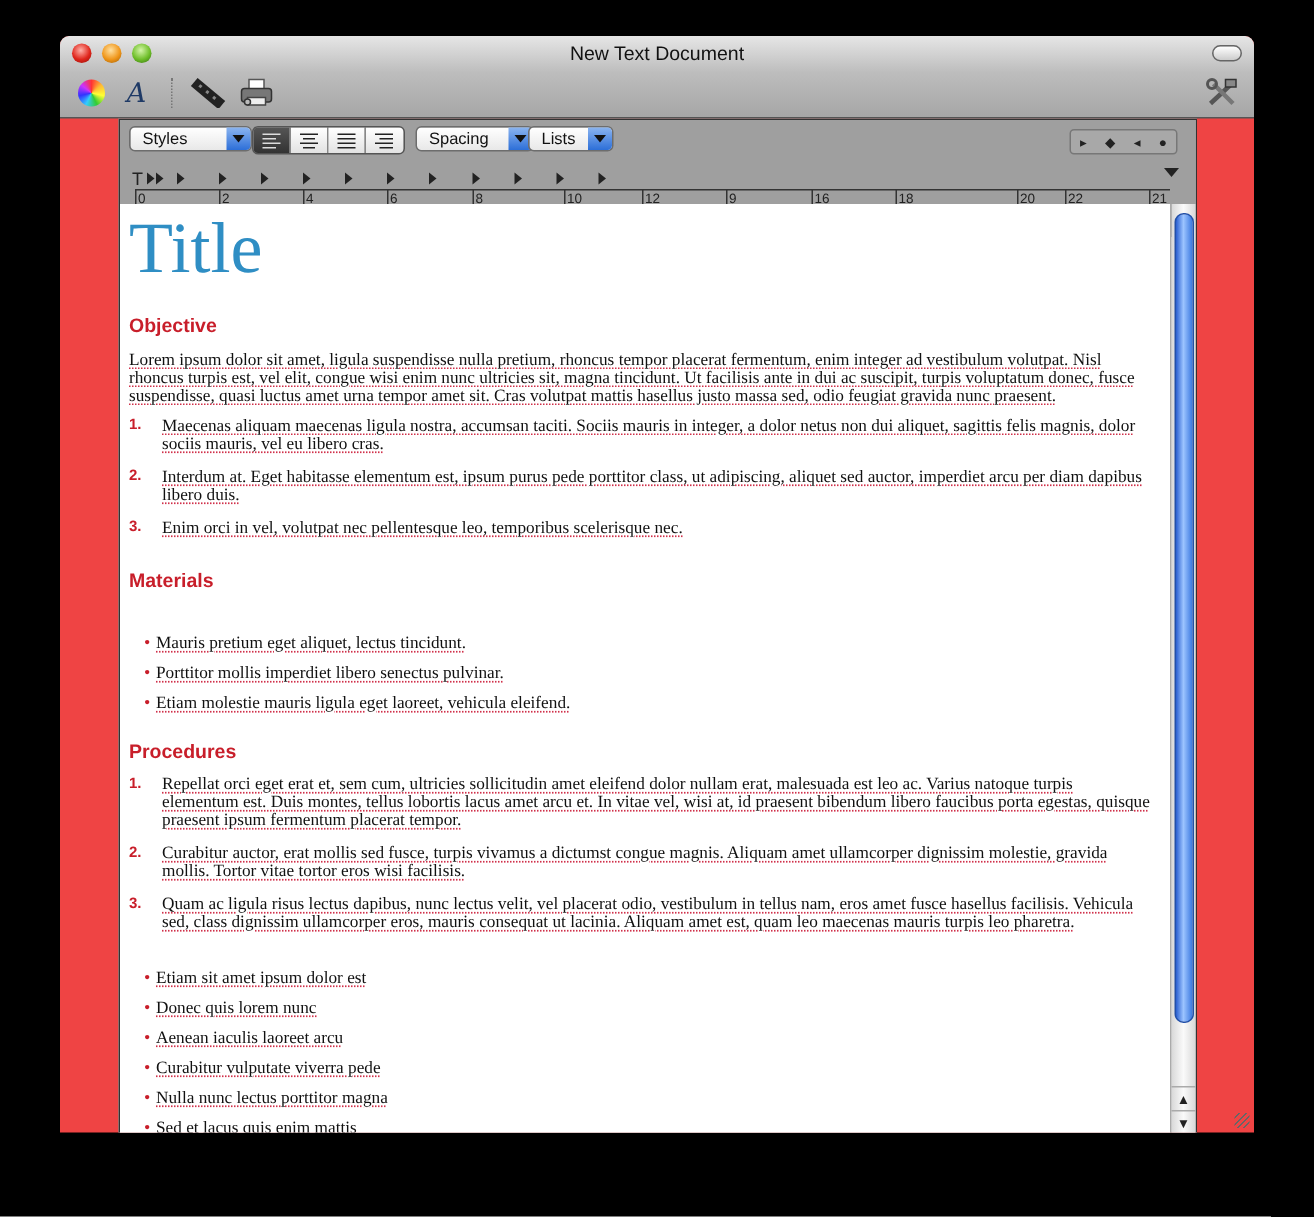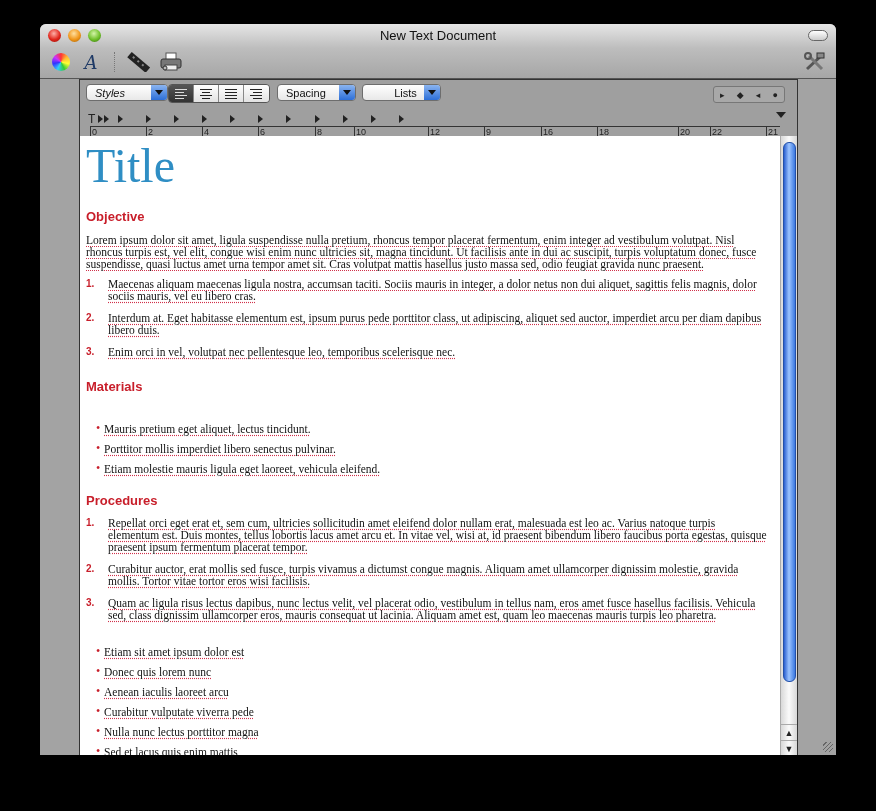--- a/index.html
+++ b/index.html
@@ -1,17 +1,17 @@
 <!DOCTYPE html>
 <html><head>
 <meta charset="utf-8">
 <style>
   html, body { margin:0; padding:0; }
   body { width:876px; height:811px; background:#000; position:relative; overflow:hidden; font-family:"Liberation Sans", sans-serif; }
-  .window { position:absolute; left:40px; top:24px; width:796px; height:731px; background:#a3a3a3; border-radius:6px 6px 0 0; overflow:hidden; }
+  .window { position:absolute; left:40px; top:24px; width:796px; height:731px; background:#ef4444; border-radius:6px 6px 0 0; overflow:hidden; }
   .titlebar { position:absolute; left:0; top:0; width:796px; height:54px; background:linear-gradient(#e6e6e6,#bdbdbd 45%,#a6a6a6); border-bottom:1px solid #555; }
   .traffic { position:absolute; top:5px; width:13px; height:13px; border-radius:50%; }
   .t-close { left:8px; background:radial-gradient(circle at 45% 35%,#ffb0a8,#e0261c 55%,#8c0c06); }
   .t-min { left:28px; background:radial-gradient(circle at 45% 35%,#ffe0a0,#f0961a 55%,#9a5a04); }
   .t-max { left:48px; background:radial-gradient(circle at 45% 35%,#d4f5a8,#6fbf2a 55%,#2f6b0c); }
   .win-title { position:absolute; left:0; right:0; top:4px; text-align:center; font-size:13px; color:#111; }
   .pill { position:absolute; right:8px; top:6px; width:18px; height:9px; border:1px solid #666; border-radius:6px; background:linear-gradient(#fff,#ccc); }
   .tb-icon { position:absolute; top:28px; height:20px; display:flex; align-items:center; justify-content:center; }
   .ic-colors { left:12px; width:18px; height:18px; border-radius:50%; background:conic-gradient(#f33,#fb3,#ff3,#3c3,#3cf,#33f,#c3f,#f33); top:29px; }
   .ic-fonts { left:42px; width:18px; font-family:"DejaVu Serif", serif; font-style:italic; font-size:18px; color:#1f3a66; }
@@ -91,21 +91,21 @@
           <line x1="3" y1="17" x2="17" y2="4" stroke="#555" stroke-width="3"></line>
           <line x1="5" y1="4" x2="18" y2="17" stroke="#777" stroke-width="3"></line>
           <rect x="13" y="1" width="7" height="5" fill="#888" stroke="#333"></rect>
           <circle cx="4" cy="4" r="3" fill="none" stroke="#555" stroke-width="2"></circle>
         </svg>
     </div>
   </div>
 
   <div class="doc-area">
     <div class="toolbar">
-      <div class="popup" style="left:6px;width:82px;font-style:italic;">
+      <div class="popup" style="left:6px;width:82px;">
         <span>Styles</span>
         <span class="arrow"></span>
       </div>
 
       <div class="align-group">
         <div class="align-btn active">
             <i style="width:12px"></i>
             <i style="width:9px"></i>
             <i style="width:12px"></i>
             <i style="width:9px"></i>
@@ -127,41 +127,41 @@
             <i style="width:9px;margin-left:3px"></i>
             <i style="width:12px"></i>
             <i style="width:9px;margin-left:3px"></i>
           </div>
       </div>
 
       <div class="popup" style="left:197px;width:79px;">
         <span>Spacing</span>
         <span class="arrow"></span>
       </div>
-      <div class="popup" style="left:282px;width:79px;text-align:center;">
+      <div class="popup" style="left:272px;width:57px;">
         <span>Lists</span>
         <span class="arrow"></span>
       </div>
 
       <div class="nav-group">
         <span>▸</span>
         <span>◆</span>
         <span>◂</span>
         <span>●</span>
       </div>
 
       <div class="ruler">
         <span class="margin-marker">T</span>
         <div class="baseline"></div>
         <span class="num" style="left:2px">0</span>
         <span class="num" style="left:58px">2</span>
         <span class="num" style="left:114px">4</span>
         <span class="num" style="left:170px">6</span>
         <span class="num" style="left:227px">8</span>
-        <span class="num" style="left:266px">10</span>
+        <span class="num" style="left:288px">10</span>
         <span class="num" style="left:340px">12</span>
         <span class="num" style="left:396px">9</span>
         <span class="num" style="left:453px">16</span>
         <span class="num" style="left:509px">18</span>
         <span class="num" style="left:590px">20</span>
         <span class="num" style="left:622px">22</span>
         <span class="num" style="left:678px">21</span>
 
         <span class="tab" style="left:10px"></span>
         <span class="tab" style="left:16px"></span>

